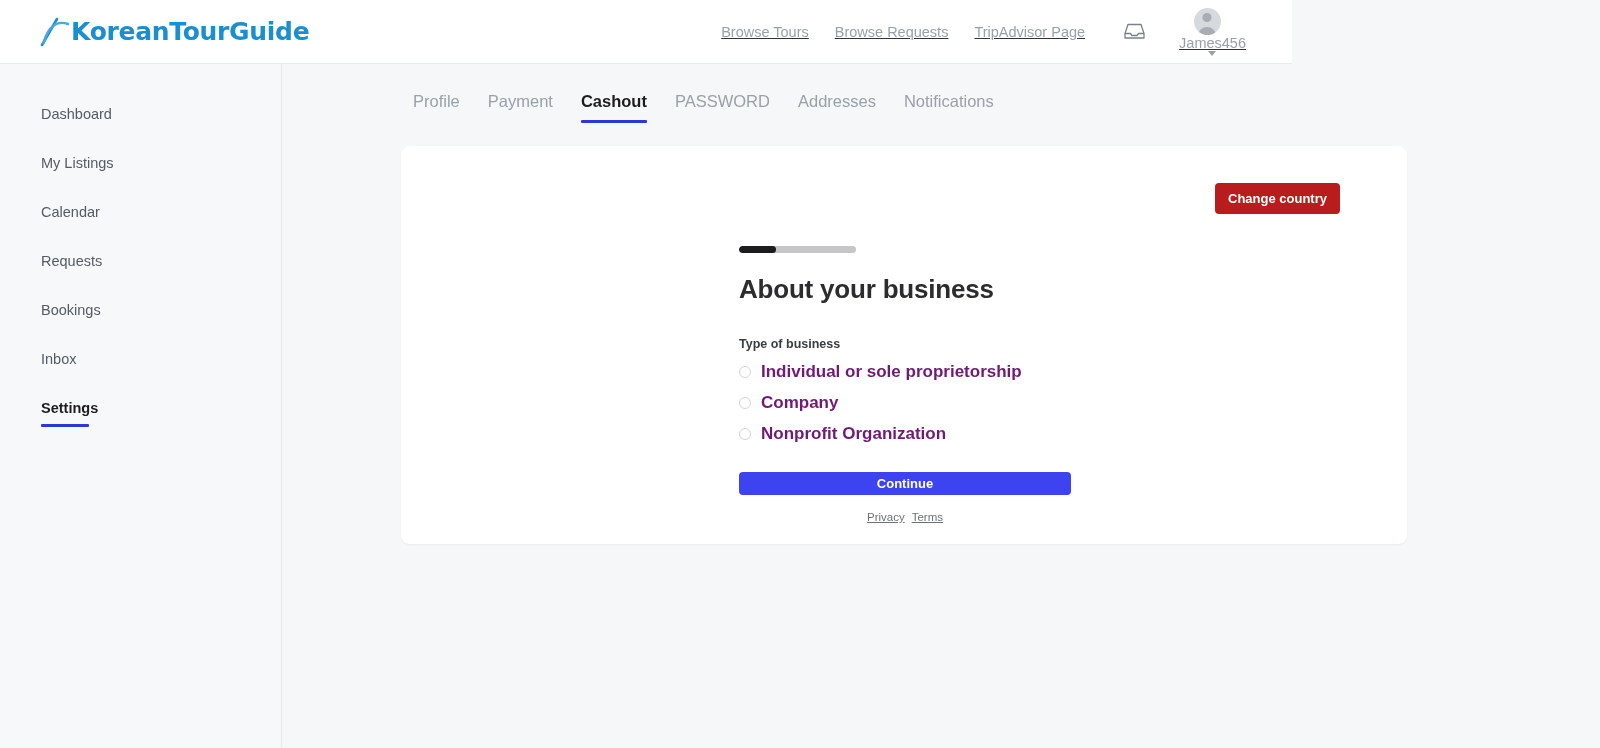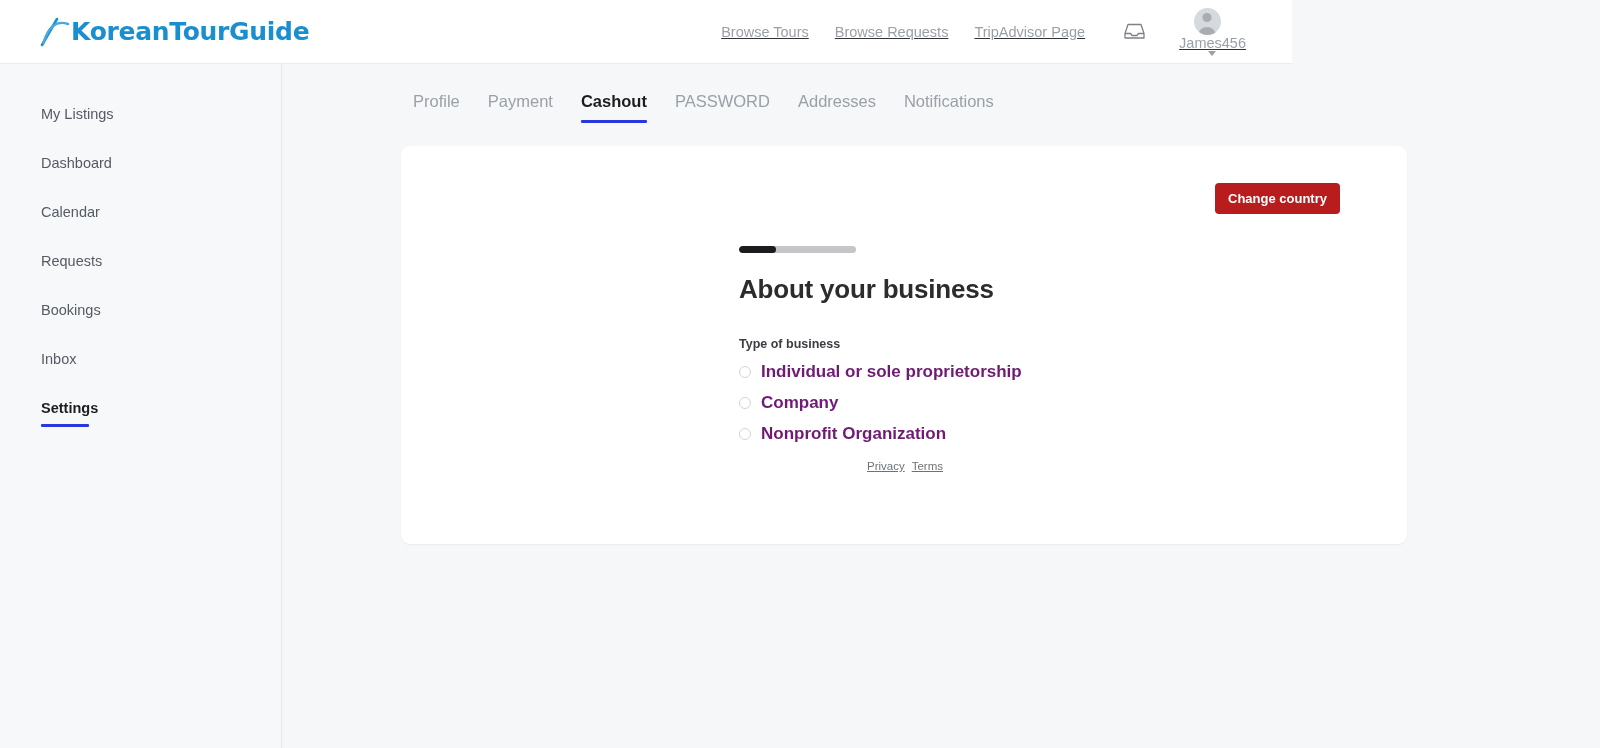--- a/index.html
+++ b/index.html
@@ -336,22 +336,22 @@
 
     <div class="user-menu">
       <span class="avatar"></span>
       <span class="user-name">James456</span>
       <span class="caret"></span>
     </div>
   </div>
 </div>
 
 <div class="sidebar">
+  <a class="side-item" href="#">Dashboard</a>
   <a class="side-item" href="#">My Listings</a>
-  <a class="side-item" href="#">Dashboard</a>
   <a class="side-item" href="#">Calendar</a>
   <a class="side-item" href="#">Requests</a>
   <a class="side-item" href="#">Bookings</a>
   <a class="side-item" href="#">Inbox</a>
   <a class="side-item active" href="#">Settings</a>
 </div>
 
 <div class="main">
 
   <div class="tabs">
@@ -385,20 +385,21 @@
       <label class="radio-row">
         <span class="radio-dot"></span>
         <span class="radio-label">Company</span>
       </label>
 
       <label class="radio-row">
         <span class="radio-dot"></span>
         <span class="radio-label">Nonprofit Organization</span>
       </label>
 
+      <button class="continue-btn">Continue</button>
 
       <div class="legal-row">
         <a class="legal-link" href="#">Privacy</a>
         <a class="legal-link" href="#">Terms</a>
       </div>
 
     </div>
   </div>
 </div>
 

